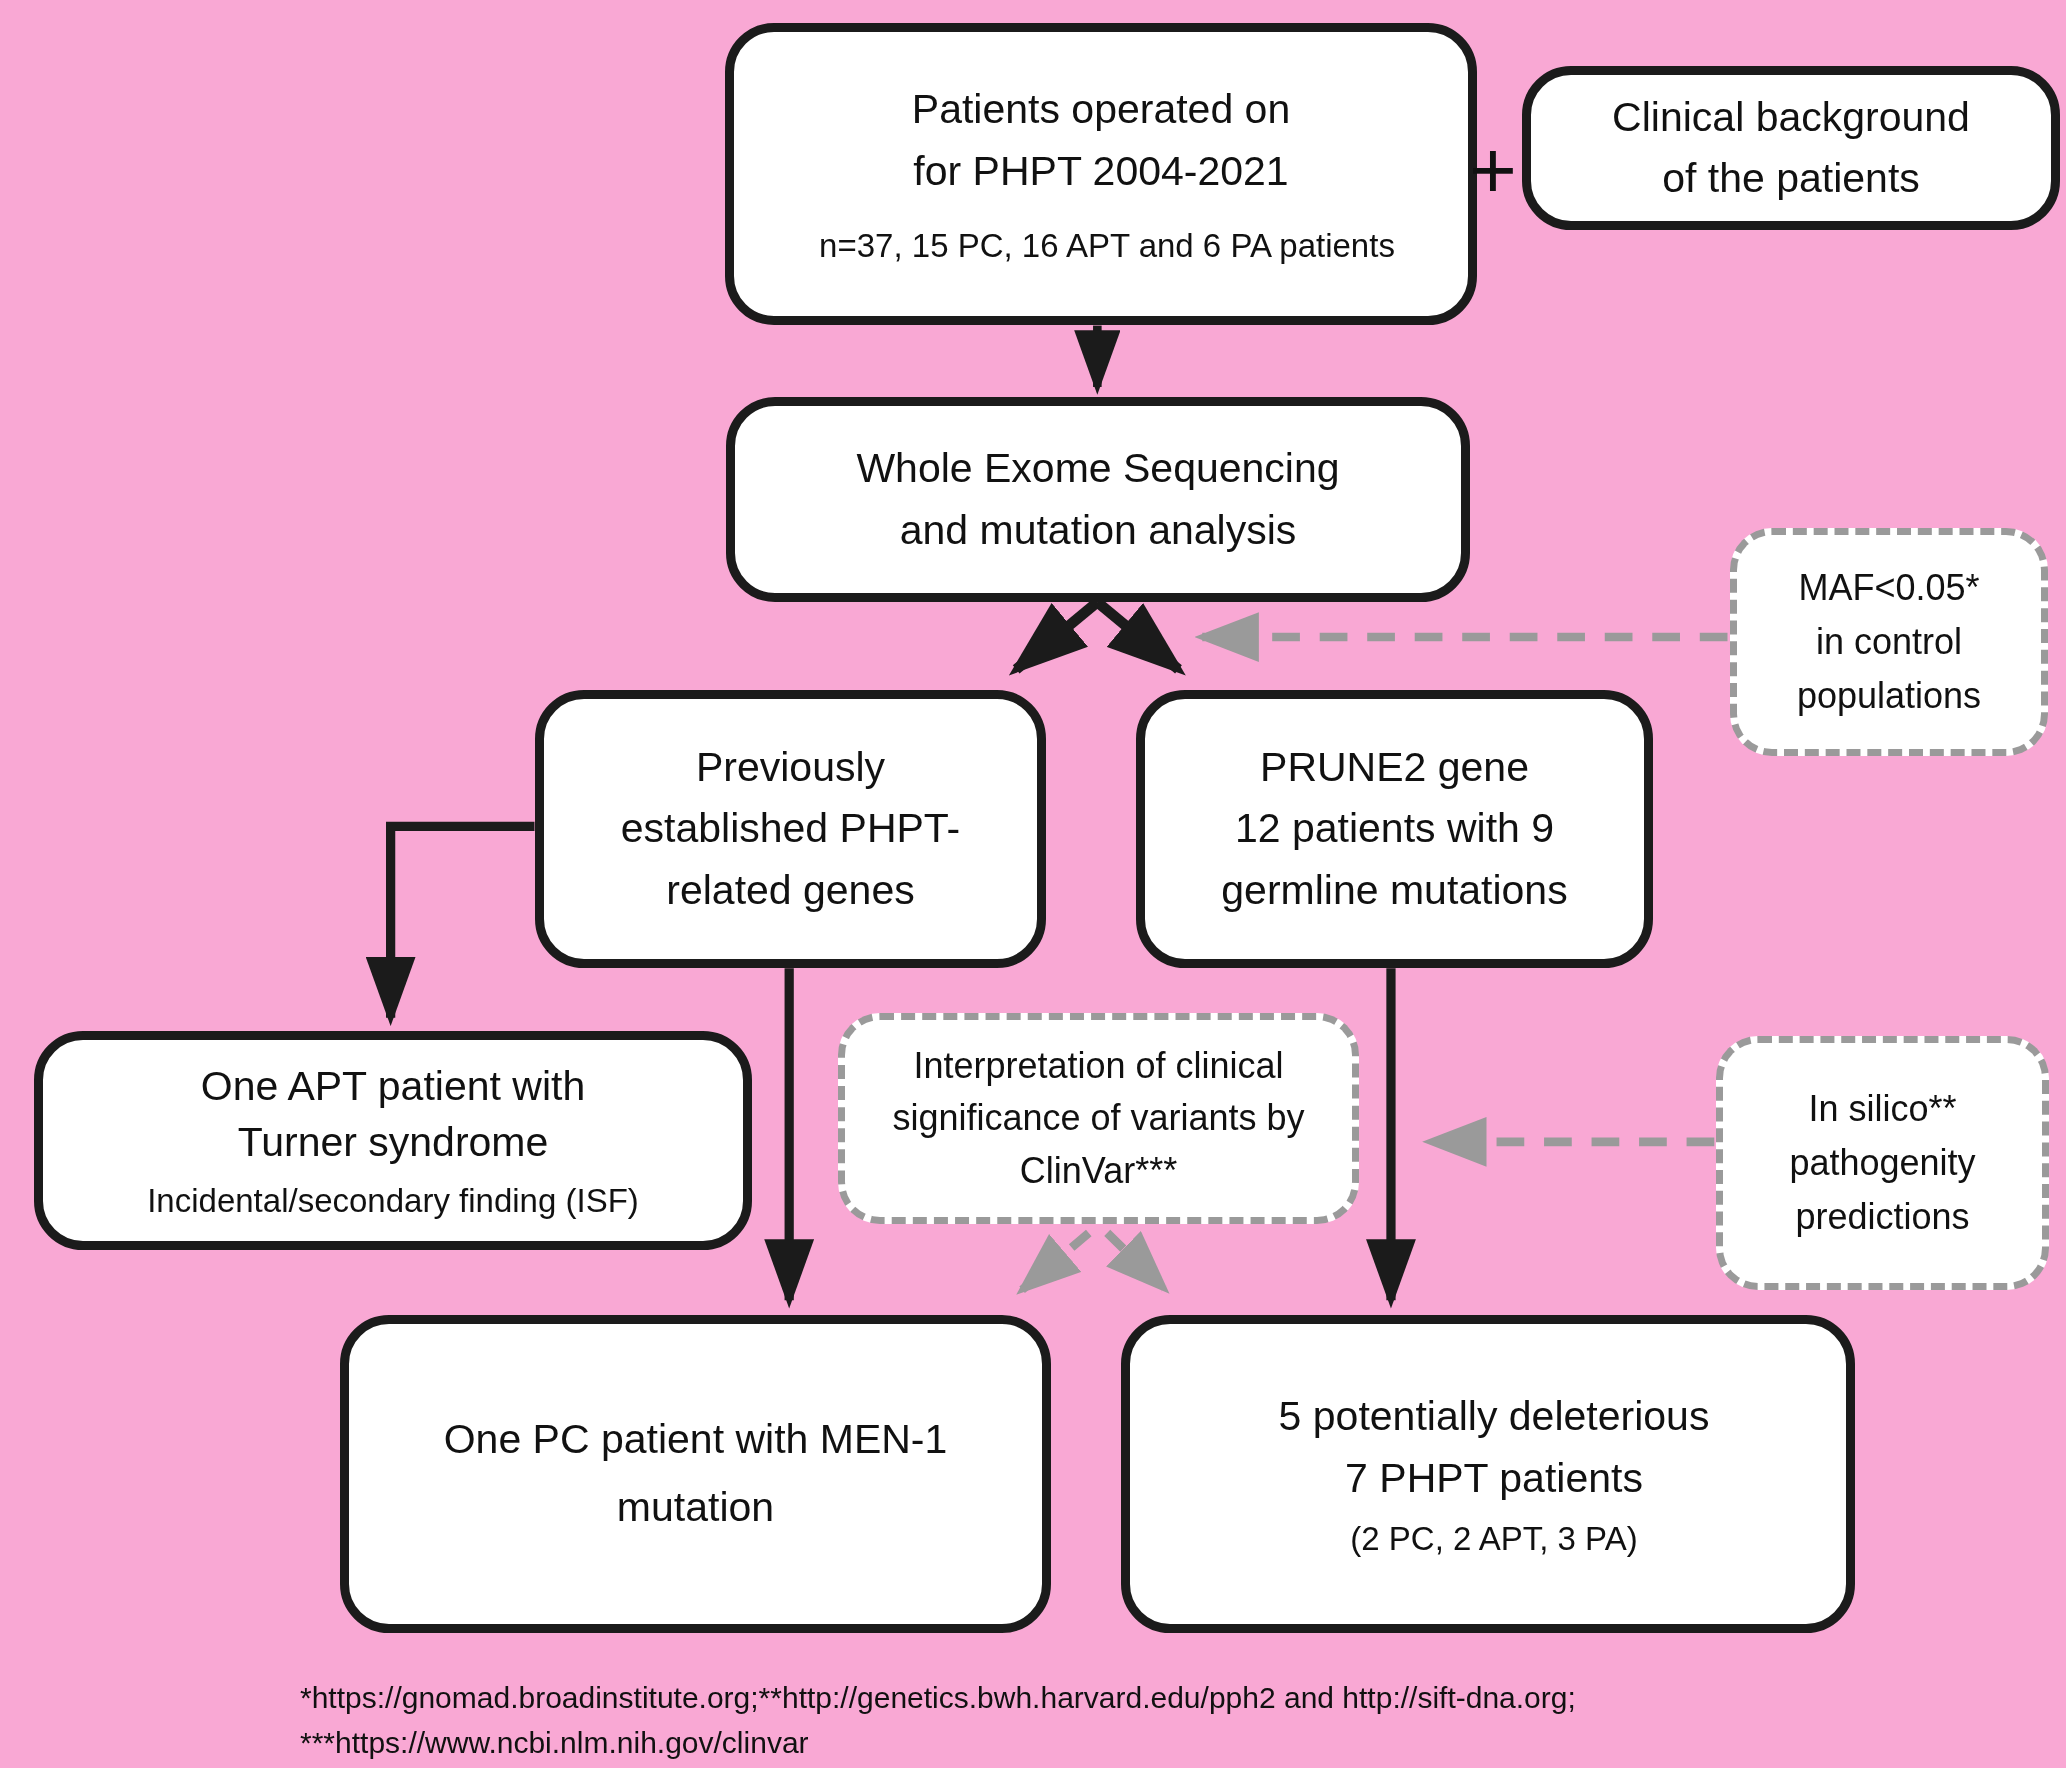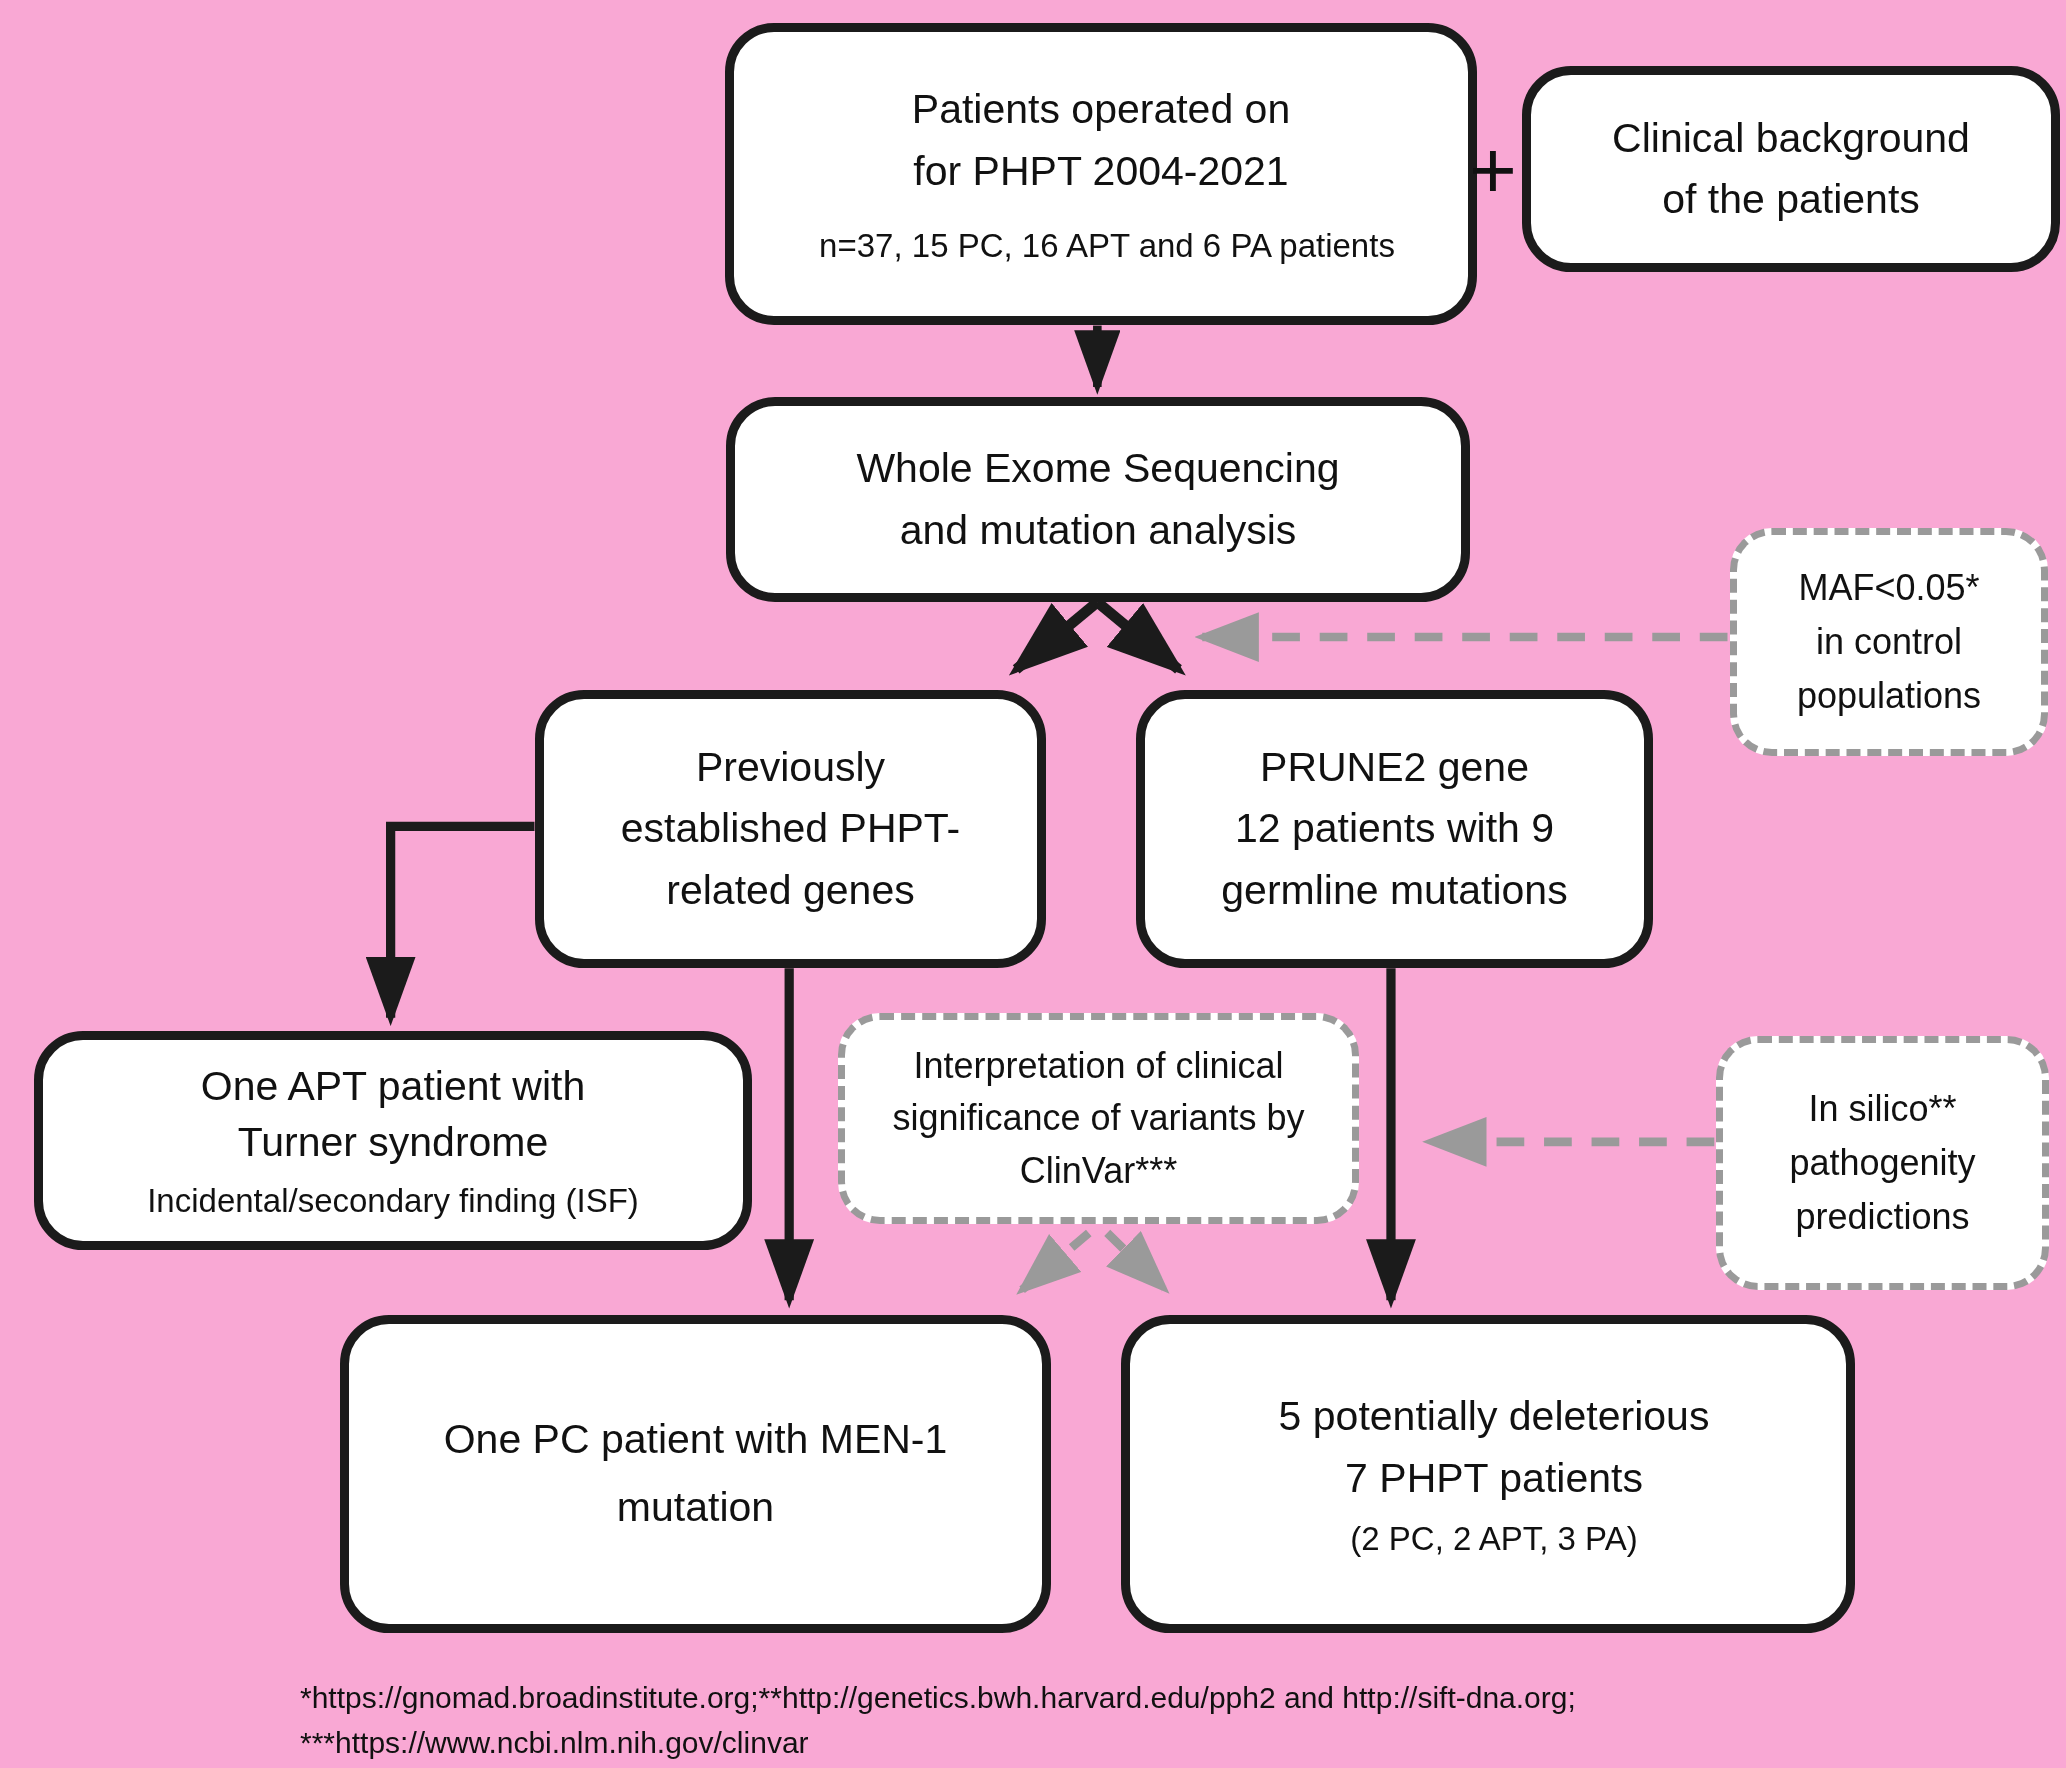--- a/index.html
+++ b/index.html
@@ -49,21 +49,21 @@
   .t-lg { font-size: 41px; line-height: 1.5; white-space: nowrap; }
   .t-md { font-size: 36px; line-height: 1.5; white-space: nowrap; }
   .t-sm { font-size: 33px; line-height: 1.35; white-space: nowrap; }
   .gap-top { margin-top: 22.4px; margin-left: 12px; }
   .gap-top-sm { margin-top: 8px; }
 
   #box-patients       { left: 725px; top: 23px;   width: 752px; height: 302px; }
   #plus-sign          { position: absolute; left: 1456px; top: 117px; width: 74px; height: 106px;
                         display: flex; align-items: center; justify-content: center;
                         font-size: 82px; font-weight: 400; }
-  #box-clinical       { left: 1522px; top: 66px;  width: 538px;  height: 206px; }
+  #box-clinical       { left: 1522px; top: 66px;  width: 538px;  height: 164px; }
   #box-wes            { left: 726px; top: 397px;  width: 744px; height: 205px; }
   #box-maf            { left: 1730px; top: 528px;  width: 318px;  height: 228px; }
   #box-prev           { left: 535px;  top: 690px; width: 511px;  height: 278px; }
   #box-prune2         { left: 1136px; top: 690px; width: 517px;  height: 278px; }
   #box-apt            { left: 34px;   top: 1031px; width: 718px; height: 219px; }
   #box-apt .t-lg      { line-height: 1.38; }
   #box-clinvar        { left: 838px; top: 1013px; width: 521px;  height: 211px; }
   #box-clinvar .t-md  { line-height: 1.45; }
   #box-insilico       { left: 1716px; top: 1036px; width: 333px;  height: 254px; }
   #box-pc             { left: 340px;  top: 1315px; width: 711px; height: 318px; }

